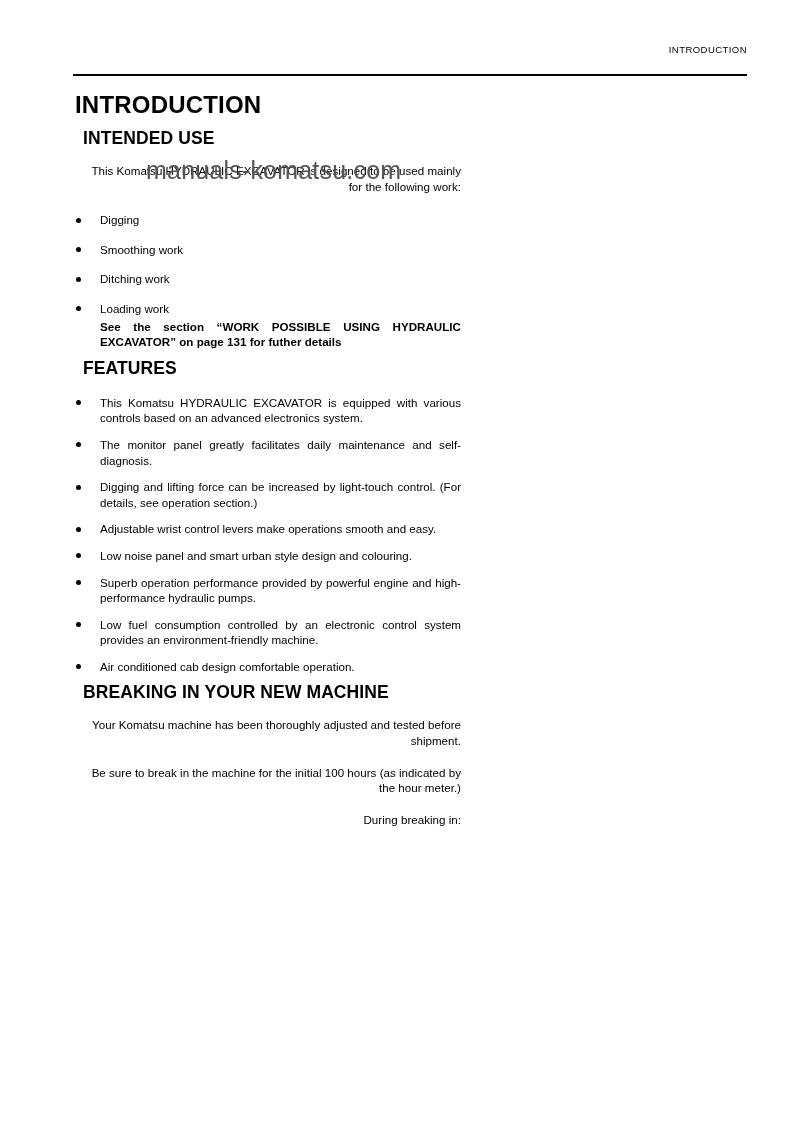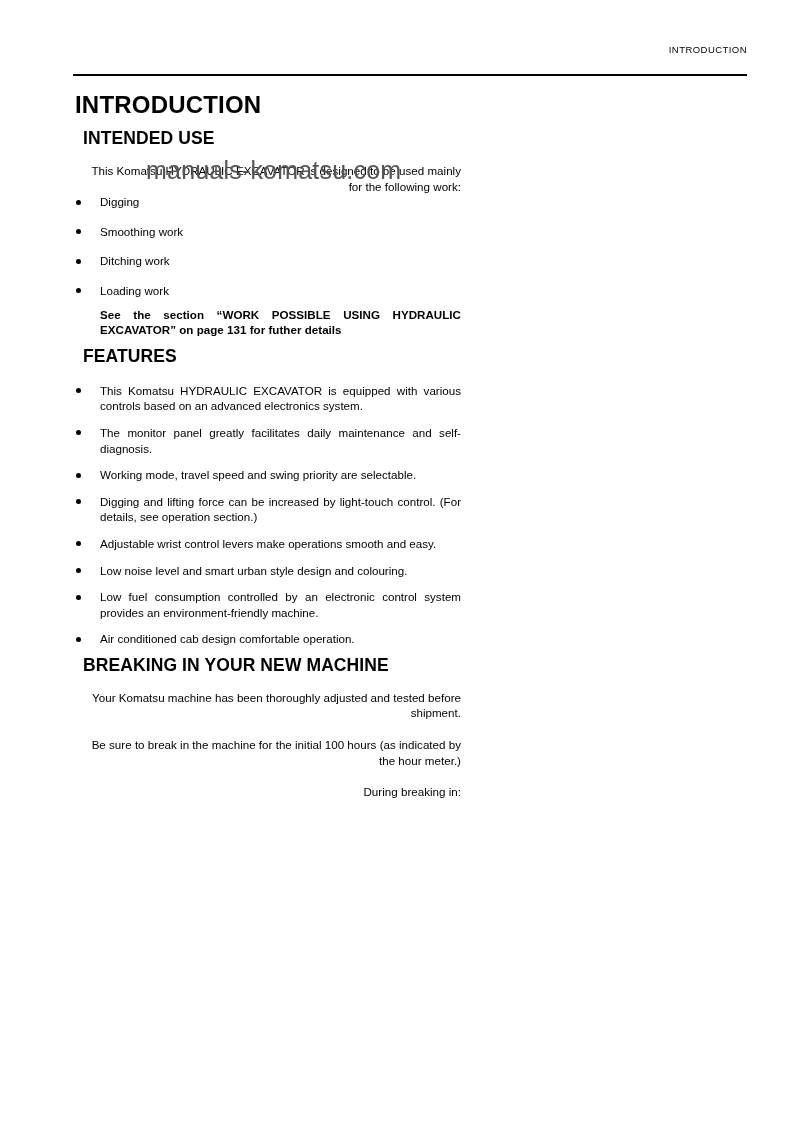--- a/index.html
+++ b/index.html
@@ -85,21 +85,21 @@
   }
   p.body.lead { margin-top: 14px; }
   p.body.gap  { margin-top: 16px; }
 
   
   ul.bullets {
     list-style: none;
     margin: 0;
     padding: 0;
   }
-  ul.bullets.simple { }
+  ul.bullets.simple { margin-top: 18px; }
   ul.bullets.justified { margin-top: 16px; }
 
   ul.bullets > li {
     position: relative;
     padding-left: 25px;
     font-size: 11.6px;
     line-height: 15.6px;
     margin-bottom: 14px;
   }
   ul.bullets.justified > li {
@@ -112,21 +112,21 @@
     position: absolute;
     left: 1px;
     top: 5.5px;
     width: 5px;
     height: 5px;
     border-radius: 50%;
     background: #000000;
   }
 
   .note {
-    margin-top: 8px;
+    margin-top: 2px;
     margin-left: 25px;
     font-size: 11.6px;
     font-weight: bold;
     line-height: 15.6px;
     text-align: justify;
     letter-spacing: 0.02px;
   }
   .note .nowrap { white-space: nowrap; }
 
   
@@ -200,33 +200,33 @@
       <li>
         <span class="dot"></span>
         <span>This Komatsu HYDRAULIC EXCAVATOR is equipped with various controls based on an advanced electronics system.</span>
       </li>
       <li>
         <span class="dot"></span>
         <span>The monitor panel greatly facilitates daily maintenance and self-diagnosis.</span>
       </li>
       <li>
         <span class="dot"></span>
-        <span>Working mode, travel speed and swing priority are selectable.</span>
-      </li>
-      <li>
-        <span class="dot"></span>
         <span>Digging and lifting force can be increased by light-touch control. (For details, see operation section.)</span>
       </li>
       <li>
         <span class="dot"></span>
         <span>Adjustable wrist control levers make operations smooth and easy.</span>
       </li>
       <li>
         <span class="dot"></span>
-        <span>Low noise level and smart urban style design and colouring.</span>
+        <span>Low noise panel and smart urban style design and colouring.</span>
+      </li>
+      <li>
+        <span class="dot"></span>
+        <span>Superb operation performance provided by powerful engine and high-performance hydraulic pumps.</span>
       </li>
       <li>
         <span class="dot"></span>
         <span>Low fuel consumption controlled by an electronic control system provides an environment-friendly machine.</span>
       </li>
       <li>
         <span class="dot"></span>
         <span>Air conditioned cab design comfortable operation.</span>
       </li>
     </ul>

